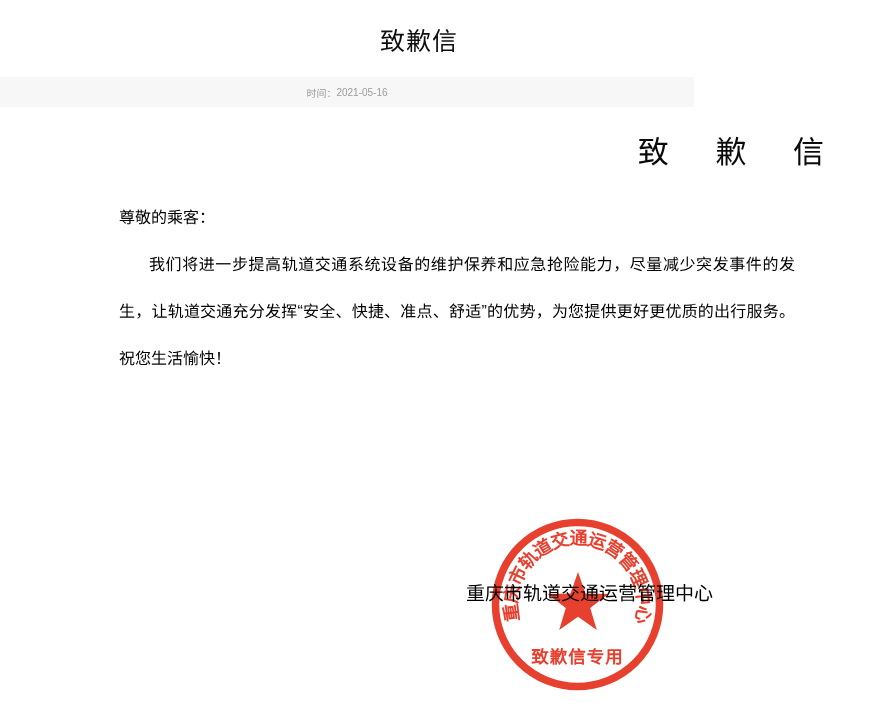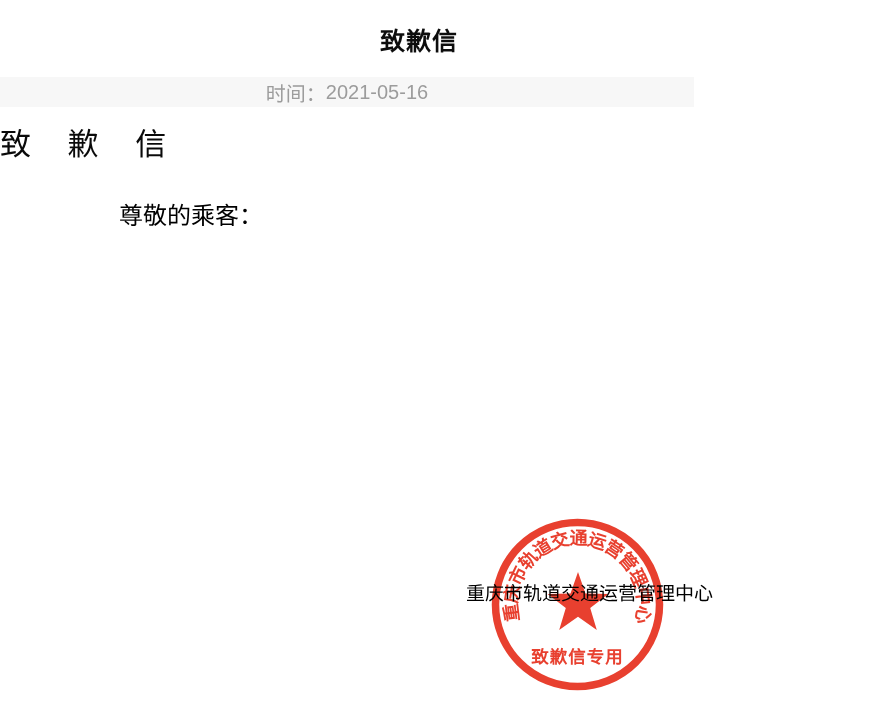--- a/index.html
+++ b/index.html
@@ -14,52 +14,52 @@
   
   .top-header {
     position: absolute;
     top: 0; left: 0;
     width: 838px; height: 77px;
     display: flex; align-items: center; justify-content: center;
   }
   .top-header h1 {
     margin: 0;
     font-family: "Liberation Sans", sans-serif;
-    font-weight: bold;
+    font-weight: normal;
     font-size: 25px;
     letter-spacing: 1px;
     color: #0d0d0d;
   }
   
   .meta-bar {
     position: absolute;
     top: 77px; left: 0;
     width: 694px; height: 30px;
     background: var(--meta-bar-bg, #f7f7f7);
     display: flex; align-items: center; justify-content: center;
-    font-size: 20px;
+    font-size: 10px;
     color: var(--meta-text, #9c9c9c);
   }
   
   .letter-title {
     position: absolute;
-    top: 119px; left: 0;
+    top: 127px; left: 0;
     width: 838px;
-    text-align: left;
-    font-family: Liberation Sans, sans-serif;
+    text-align: right;
+    font-family: Liberation Mono, monospace;
     font-size: 31px;
     letter-spacing: 14px;
     color: #0a0a0a;
   }
   .letter-body {
     position: absolute;
     left: 119px; top: 194px;
     width: 676px;
-    font-family: Liberation Mono, monospace;
-    font-size: 24px;
+    font-family: Liberation Sans, sans-serif;
+    font-size: 16px;
     line-height: 47px;
     color: #000000;
     text-align: justify;
   }
   .letter-body p { margin: 0; }
   .letter-body p.para { text-indent: 30px; }
   .signature {
     position: absolute;
     left: 119px; top: 570px;
     width: 676px;
@@ -100,20 +100,21 @@
   <div class="meta-bar">
     <span>时间：</span>
       <span>2021-05-16</span>
   </div>
 
   <main>
     <div class="letter-title">致 歉 信</div>
 
     <div class="letter-body">
       <p class="greeting">尊敬的乘客：</p>
+      <p class="para">我们将进一步提高轨道交通系统设备的维护保养和应急抢险能力，尽量减少突发事件的发生，让轨道交通充分发挥“安全、快捷、准点、舒适”的优势，为您提供更好更优质的出行服务。祝您生活愉快！</p>
     </div>
 
     <div class="signature">重庆市轨道交通运营管理中心</div>
 
     <div class="seal">
       <svg id="seal-svg" width="173" height="173" viewBox="0 0 173 173">
         <circle cx="86.5" cy="86.5" r="82" fill="none" stroke-width="7.5" stroke="#e8402f"></circle>
         <polygon points="87,54 94.5,75.6 117.4,76.1 99.2,90 105.8,111.9 87,98.8 68.2,111.9 74.8,90 56.6,76.1 79.5,75.6" fill="#e8402f"></polygon>
         <text class="seal-bottom" x="86.5" y="139" text-anchor="middle" dominant-baseline="central" fill="#e8402f">致歉信专用</text>
         <g id="seal-ring-text">

